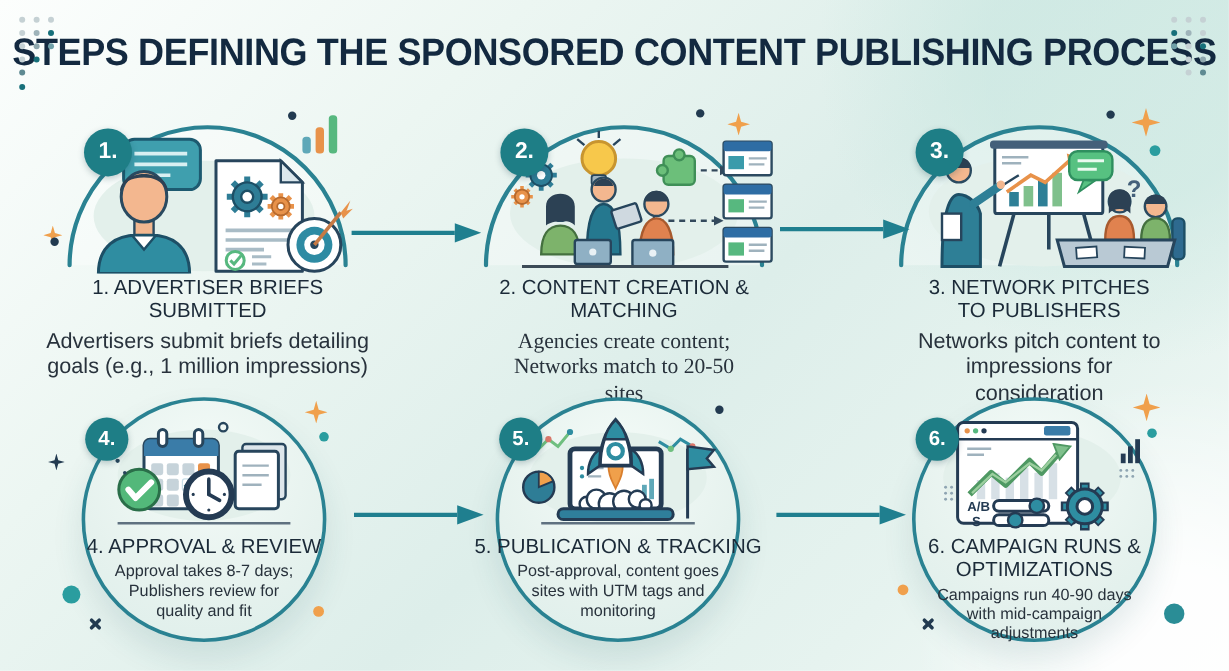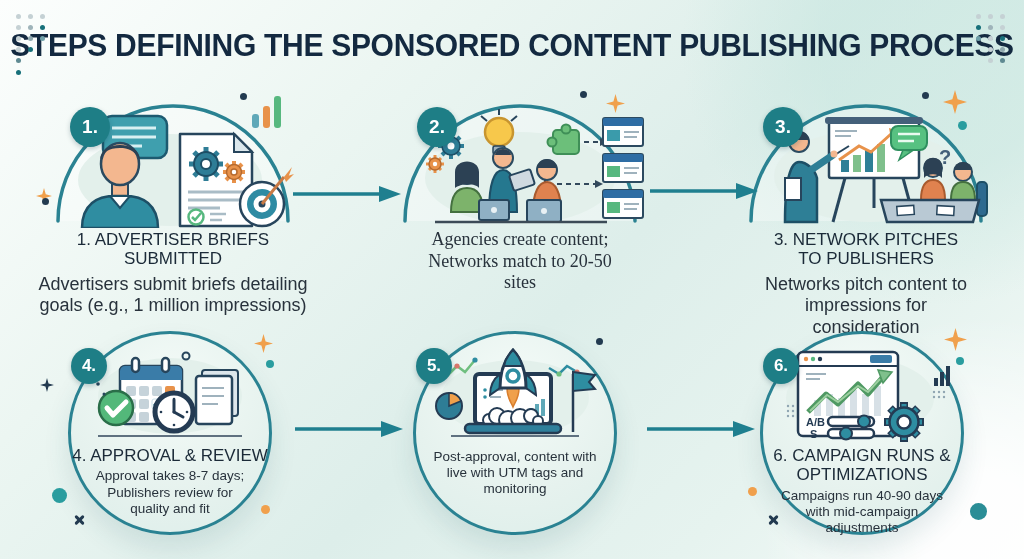--- a/index.html
+++ b/index.html
@@ -235,20 +235,21 @@
       <g>
         <rect x="84" y="92" width="30" height="20" rx="2" fill="#8fb0c4" stroke="#27455c" stroke-width="2"></rect>
         <rect x="132" y="92" width="34" height="22" rx="2" fill="#8fb0c4" stroke="#27455c" stroke-width="2"></rect>
         <circle cx="99" cy="102" r="3" fill="#e9f1f5"></circle>
         <circle cx="149" cy="103" r="3" fill="#e9f1f5"></circle>
       </g>
       <line x1="40" y1="114" x2="212" y2="114" stroke="#3c4b57" stroke-width="2.5"></line>
     </svg>
     <div class="badge b-top">2.</div>
   </div>
+  <div class="step-heading h2">2. CONTENT CREATION &amp; MATCHING</div>
   <div class="step-desc d2">Agencies create content; Networks match to 20-50 sites</div>
 </div>
 
 <div class="cell c3">
   <div class="arcwrap">
     <svg class="arcsvg" width="320" height="132" viewBox="0 0 320 132">
       <path d="M45,129 A115,115 0 0 1 275,129" fill="rgba(255,255,255,0.35)" stroke="#2a8292" stroke-width="3.5" stroke-linecap="round"></path>
     </svg>
     <svg class="illo" width="250" height="120" viewBox="0 0 250 120">
       <ellipse cx="128" cy="68" rx="95" ry="46" fill="#e3f0eb"></ellipse>
@@ -400,21 +401,22 @@
       <circle cx="66" cy="76" r="6"></circle>
         <circle cx="74" cy="72" r="8"></circle>
         <circle cx="85" cy="76" r="9"></circle>
       <circle cx="97" cy="74" r="9"></circle>
         <circle cx="108" cy="72" r="7"></circle>
         <circle cx="115" cy="77" r="5"></circle>
     </g>
     <rect x="42" y="80" width="96" height="9" rx="4.5" fill="#2f7f9b" stroke="#243b53" stroke-width="2.5"></rect>
   </svg>
   <div class="cbody">
-    <div class="step-desc d5">Post-approval, content with live with UTM tags and monitoring</div>
+    <div class="step-heading h5">5. PUBLICATION &amp; TRACKING</div>
+    <div class="step-desc d5">Post-approval, content goes sites with UTM tags and monitoring</div>
   </div>
   <div class="badge b-bot">5.</div>
 </div>
 
 <div class="circle k6">
   <svg class="illo2" width="184" height="102" viewBox="0 0 184 102">
     <ellipse cx="90" cy="54" rx="74" ry="40" fill="#e3f0eb"></ellipse>
     <g>
       <rect x="28" y="8" width="100" height="84" rx="5" fill="#fff" stroke="#243b53" stroke-width="2.5"></rect>
       <line x1="28" y1="22" x2="128" y2="22" stroke="#243b53" stroke-width="2"></line>

